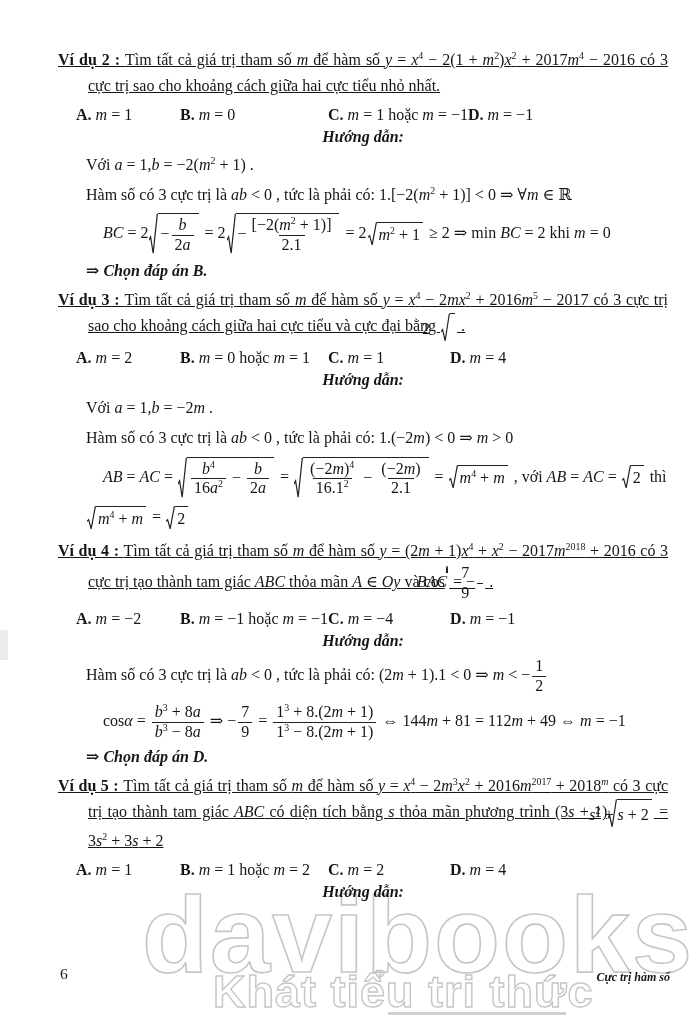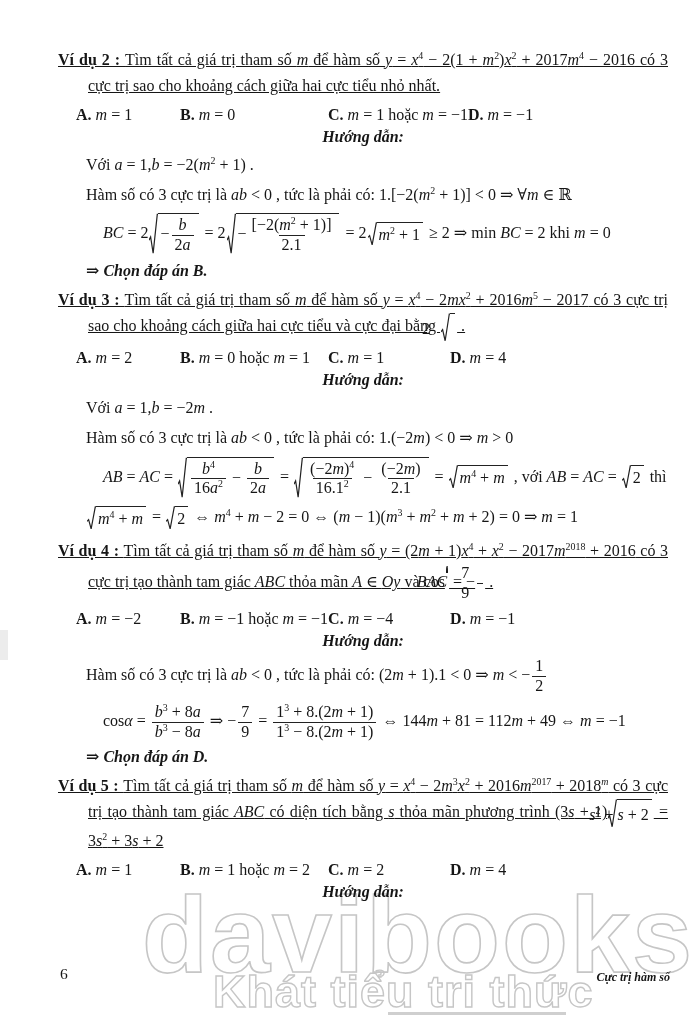--- a/index.html
+++ b/index.html
@@ -144,21 +144,21 @@
         <div class="line display2"><span class="sqrt">
             <svg viewBox="0 0 10 20" preserveAspectRatio="none" class="rad">
               <polyline points="0,13 1.8,11.5 4.6,19.2 9.2,0.7 10,0.7" fill="none" stroke="#222" stroke-width="1.2" vector-effect="non-scaling-stroke"></polyline>
             </svg>
             <span class="vinc"><span class="mi"><i>m</i><sup>4</sup> + <i>m</i></span></span>
           </span><span class="mi"> = </span><span class="sqrt">
             <svg viewBox="0 0 10 20" preserveAspectRatio="none" class="rad">
               <polyline points="0,13 1.8,11.5 4.6,19.2 9.2,0.7 10,0.7" fill="none" stroke="#222" stroke-width="1.2" vector-effect="non-scaling-stroke"></polyline>
             </svg>
             <span class="vinc"><span class="mi">2</span></span>
-          </span><span class="mi"> ⇔ <i>m</i><sup>4</sup> + <i>m</i> − 2 = 0 ⇔ (<i>m</i> − 1)(<i>m</i><sup>3</sup> + <i>m</i><sup>2</sup> + <i>m</i> + 2) = 0 ⇒ <i>m</i> = 1</span></div>
+          </span></div>
       </div>
       <div>
         <div class="line statement"><span class="bb">Ví dụ 4 : </span>Tìm tất cả giá trị tham số <span class="mi"><i>m</i></span> để hàm số <span class="mi"><i>y</i> = (2<i>m</i> + 1)<i>x</i><sup>4</sup> + <i>x</i><sup>2</sup> − 2017<i>m</i><sup>2018</sup> + 2016</span> có 3 cực trị tạo thành tam giác <span class="mi"><i>ABC</i></span> thỏa mãn <span class="mi"><i>A</i> ∈ <i>Oy</i></span> và cos<span class="hat"><span class="mi"><i>BAC</i></span></span><span class="mi"> = −</span><span class="frac">
             <span class="num">7</span>
             <span class="den">9</span>
           </span> .</div>
         <div class="line options">
           <span class="opt"><span class="bb">A. </span><span class="mi"><i>m</i> = −2</span></span>
           <span class="opt"><span class="bb">B. </span><span class="mi"><i>m</i> = −1</span> hoặc <span class="mi"><i>m</i> = −1</span></span>
           <span class="opt"><span class="bb">C. </span><span class="mi"><i>m</i> = −4</span></span>

